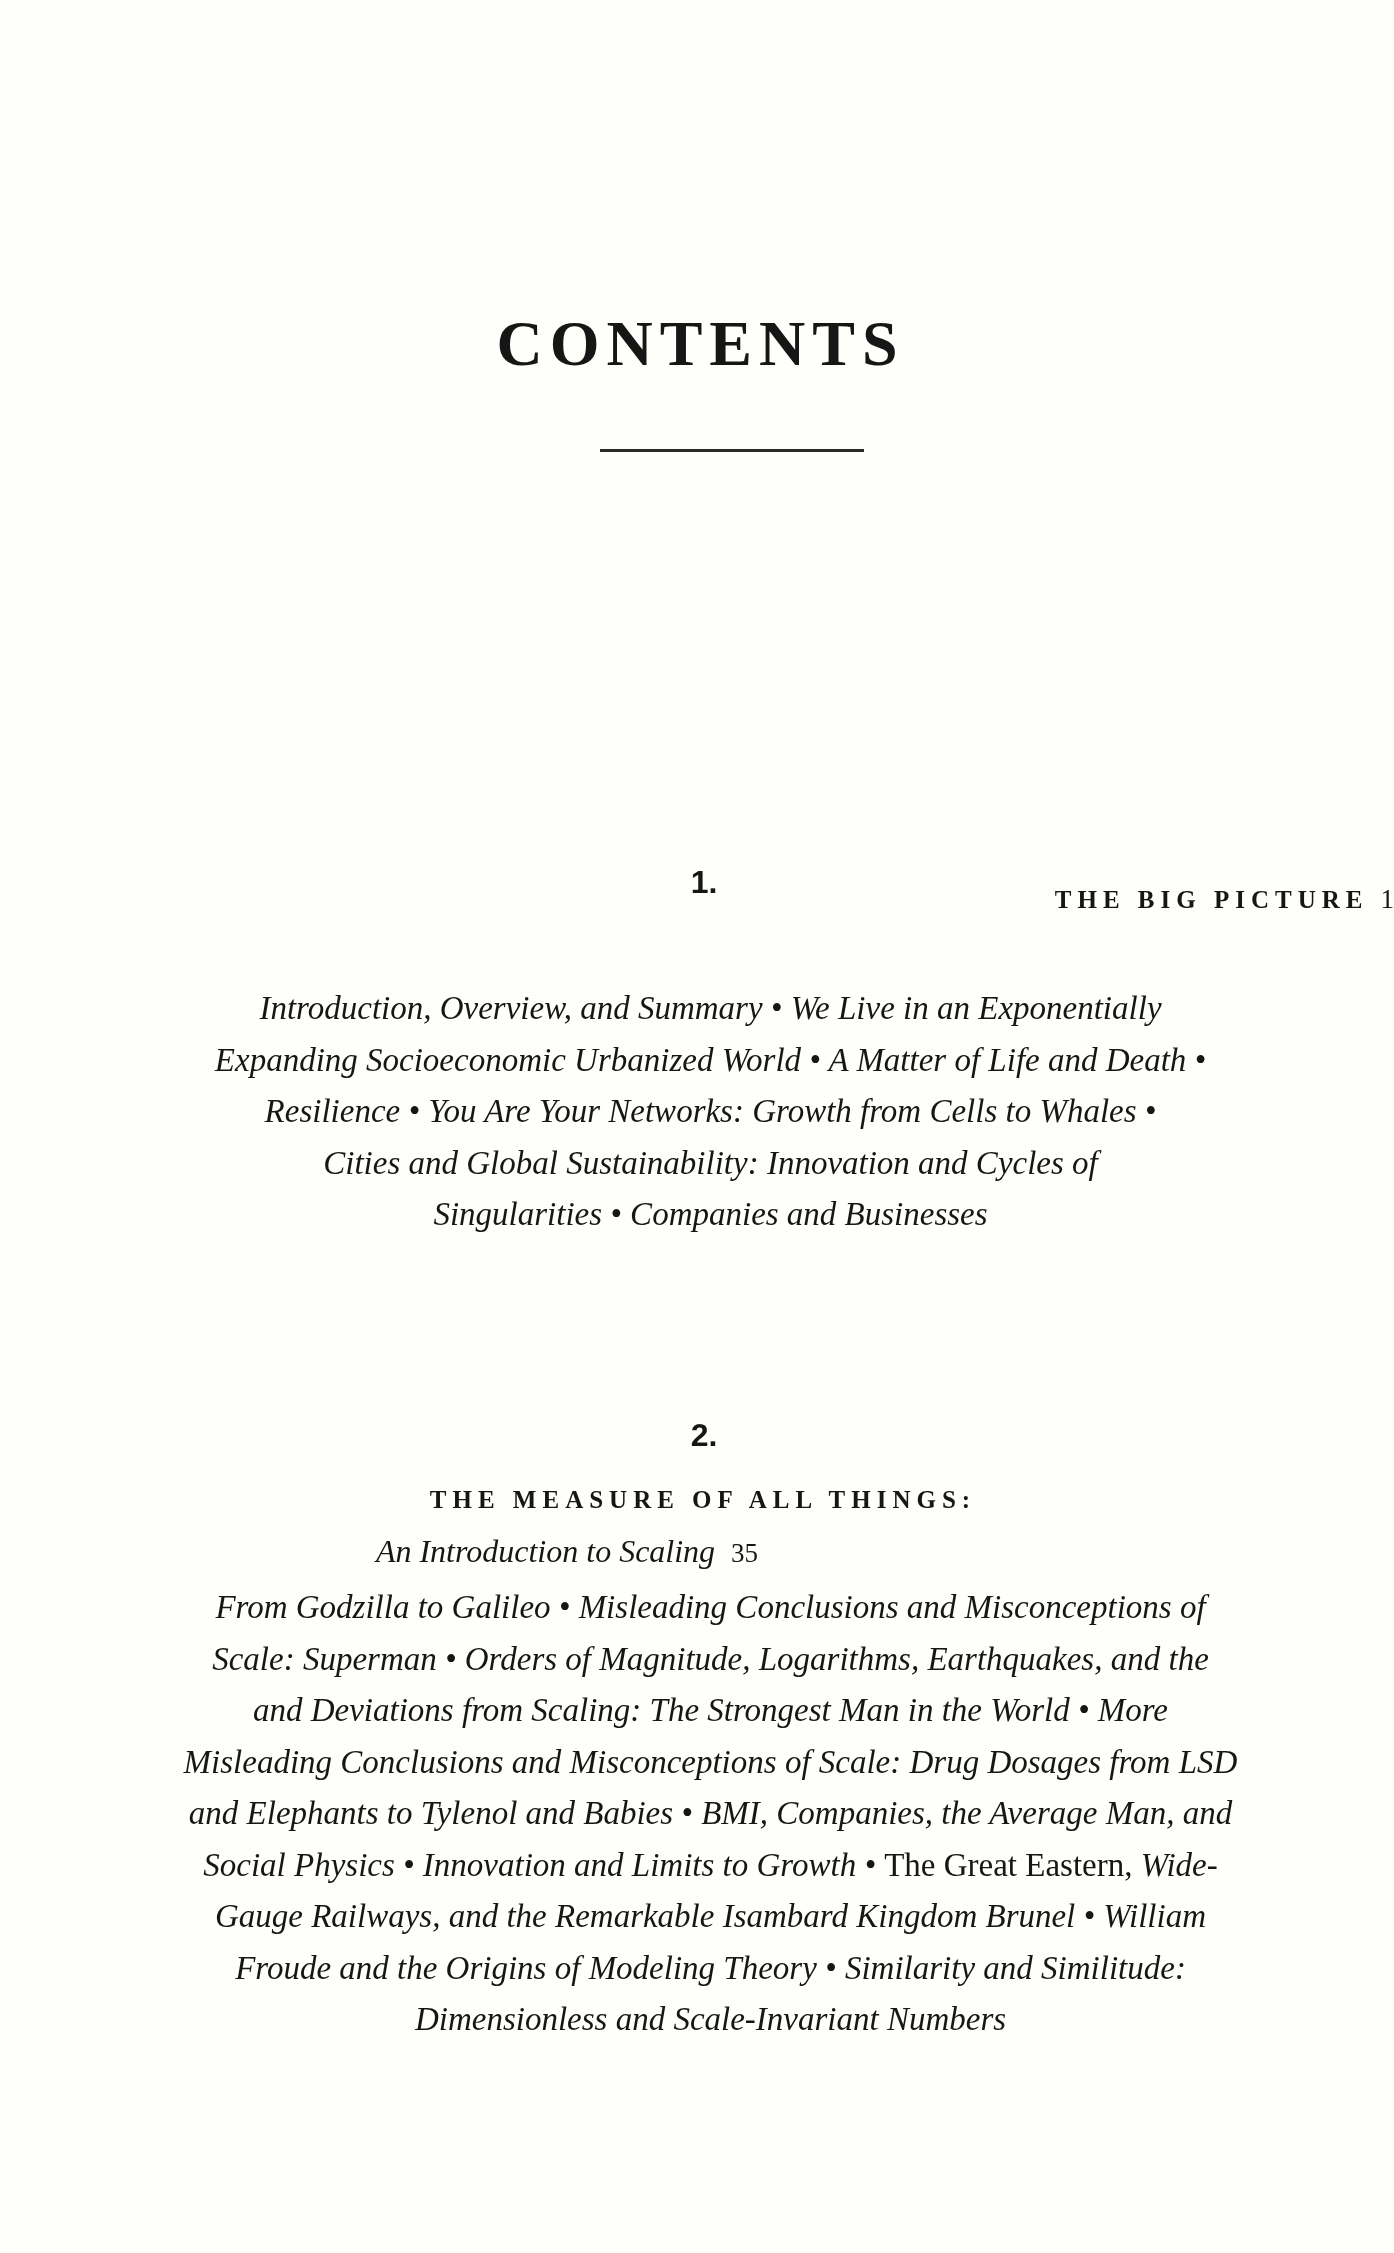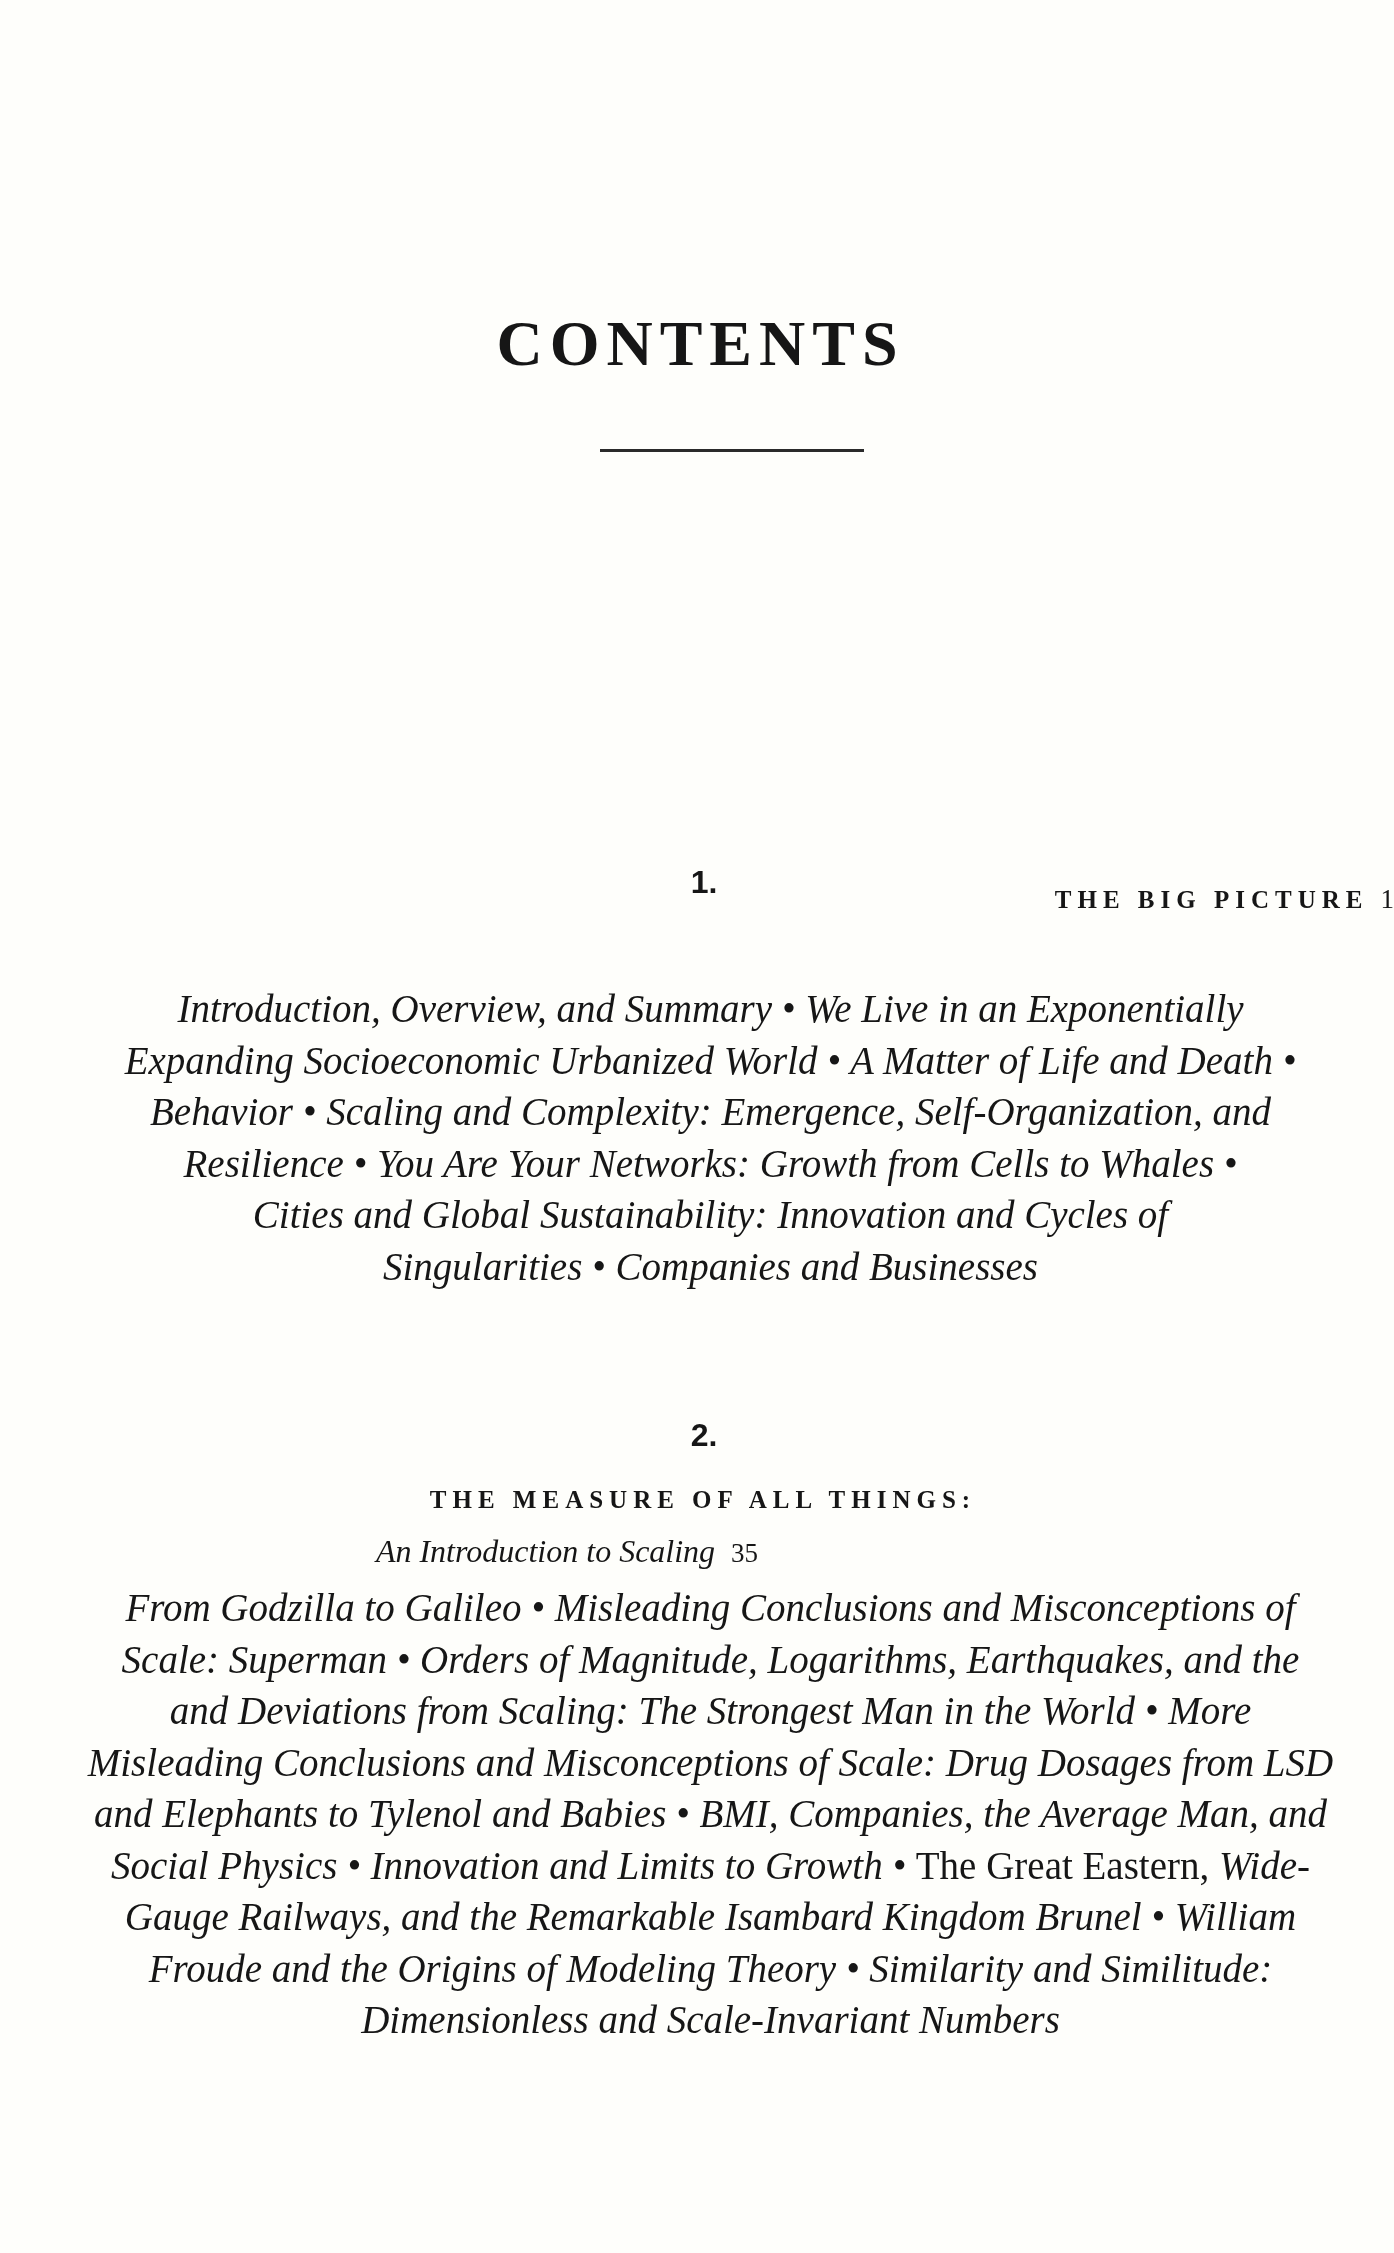--- a/index.html
+++ b/index.html
@@ -36,42 +36,41 @@
   }
   .chap-head .pg { letter-spacing: 0; margin-left: 12px; font-weight: normal; font-size: 27px; }
   .subtitle {
     position: absolute; left: 0; width: 1124px; text-align: center;
     font-size: 32px; font-style: italic; line-height: 40px;
     padding-left: 10px; box-sizing: border-box;
   }
   .subtitle .pg { font-style: normal; font-size: 27px; margin-left: 16px; }
   .summary {
     position: absolute; left: 0; width: 1394px; text-align: center;
-    font-style: italic; font-size: 39px;
+    font-style: italic; font-size: 33px;
     padding-left: 27px; box-sizing: border-box;
   }
   .summary .line { display: block; height: 51.5px; line-height: 51.5px; white-space: nowrap; }
   .roman { font-style: normal; }
 </style>
 </head>
 <body>
 
 <div class="page">
 
   <div class="title">CONTENTS</div>
   <div class="rule"></div>
 
   <div class="num" style="top:862px;">1.</div>
   <div class="chap-head" style="top:882px;text-align:right;">
     <span>THE BIG PICTURE</span><span class="pg">1</span>
   </div>
   <div class="summary" style="top:983px;">
     <span class="line">Introduction, Overview, and Summary • We Live in an Exponentially</span>
     <span class="line">Expanding Socioeconomic Urbanized World • A Matter of Life and Death •</span>
-    <span class="line">Behavior • Scaling and Complexity: Emergence, Self-Organization, and</span>
     <span class="line">Resilience • You Are Your Networks: Growth from Cells to Whales •</span>
     <span class="line">Cities and Global Sustainability: Innovation and Cycles of</span>
     <span class="line">Singularities • Companies and Businesses</span>
   </div>
 
   <div class="num" style="top:1415px;">2.</div>
   <div class="chap-head" style="top:1483px;">THE MEASURE OF ALL THINGS:</div>
   <div class="subtitle" style="top:1531px;">
     <span>An Introduction to Scaling</span><span class="pg">35</span>
   </div>

